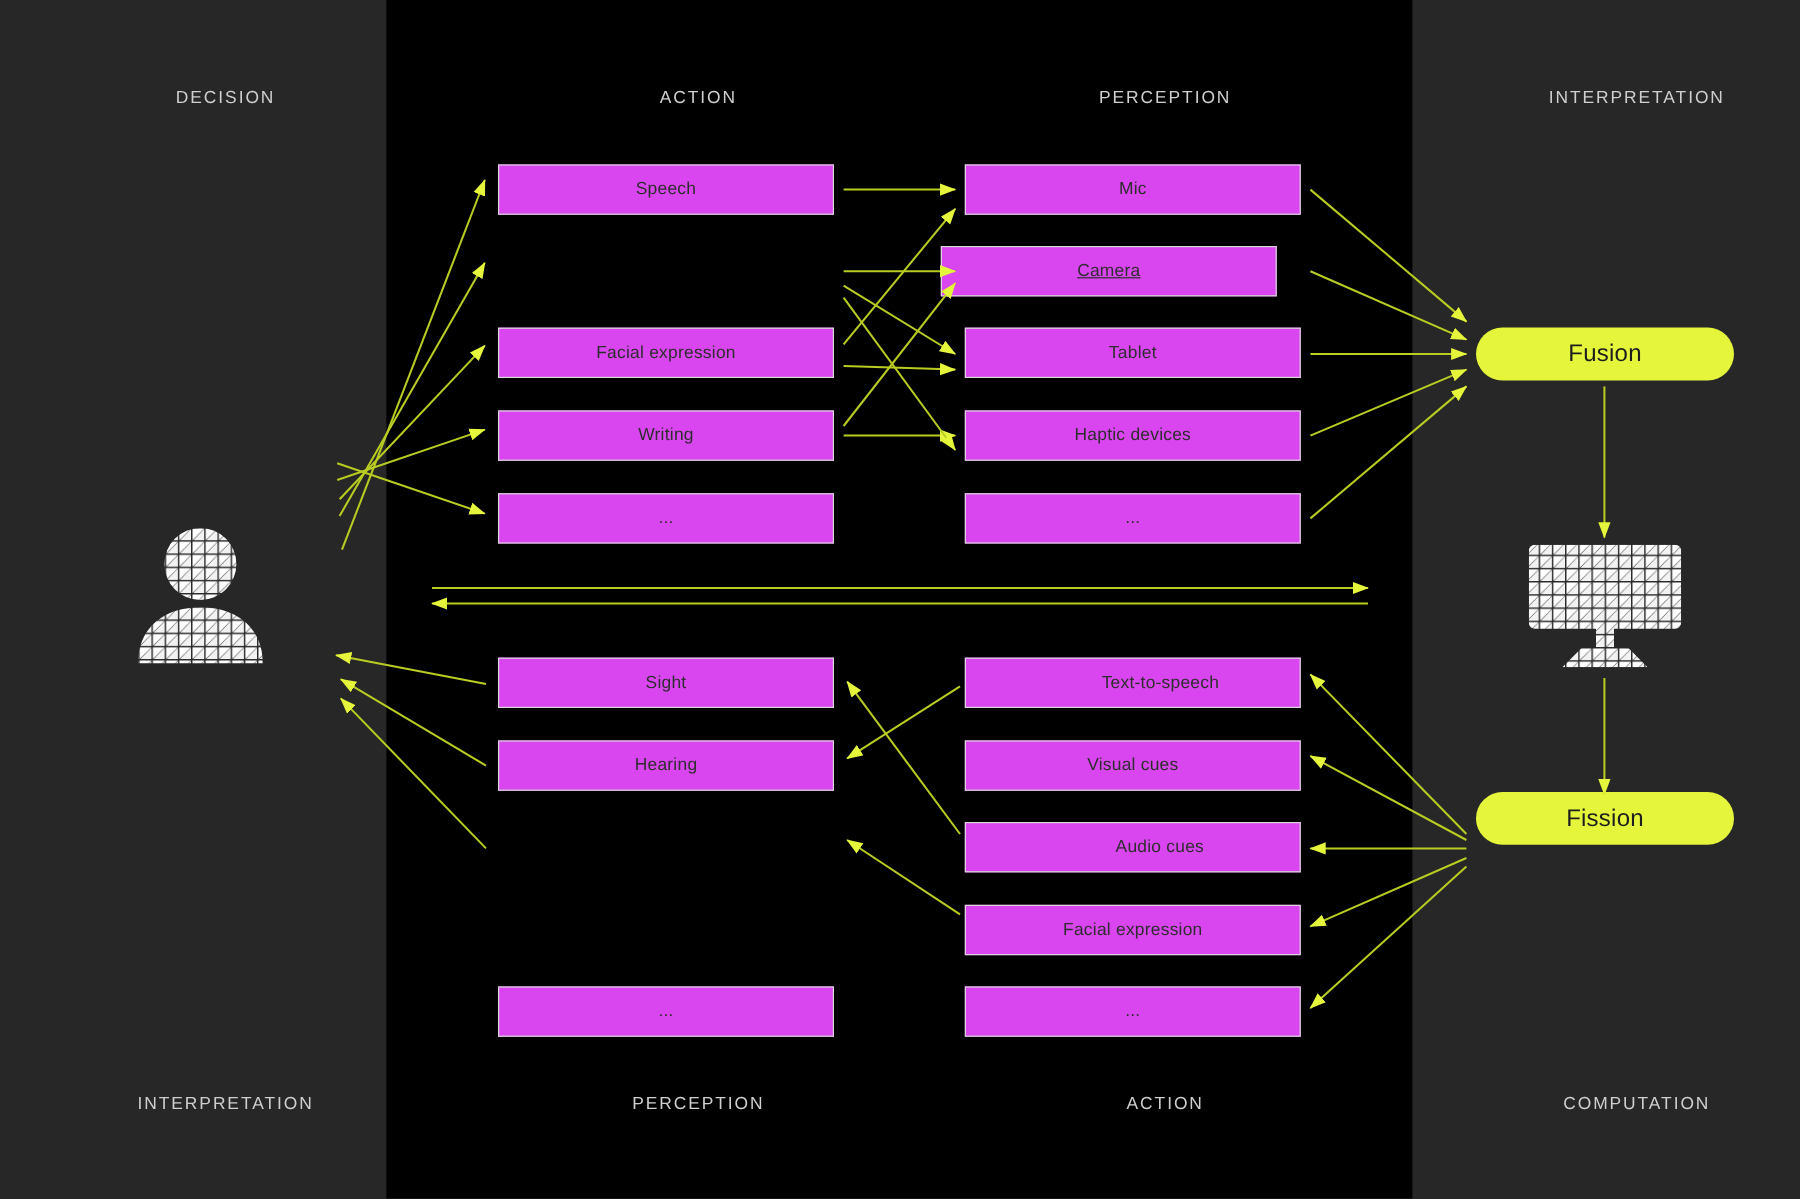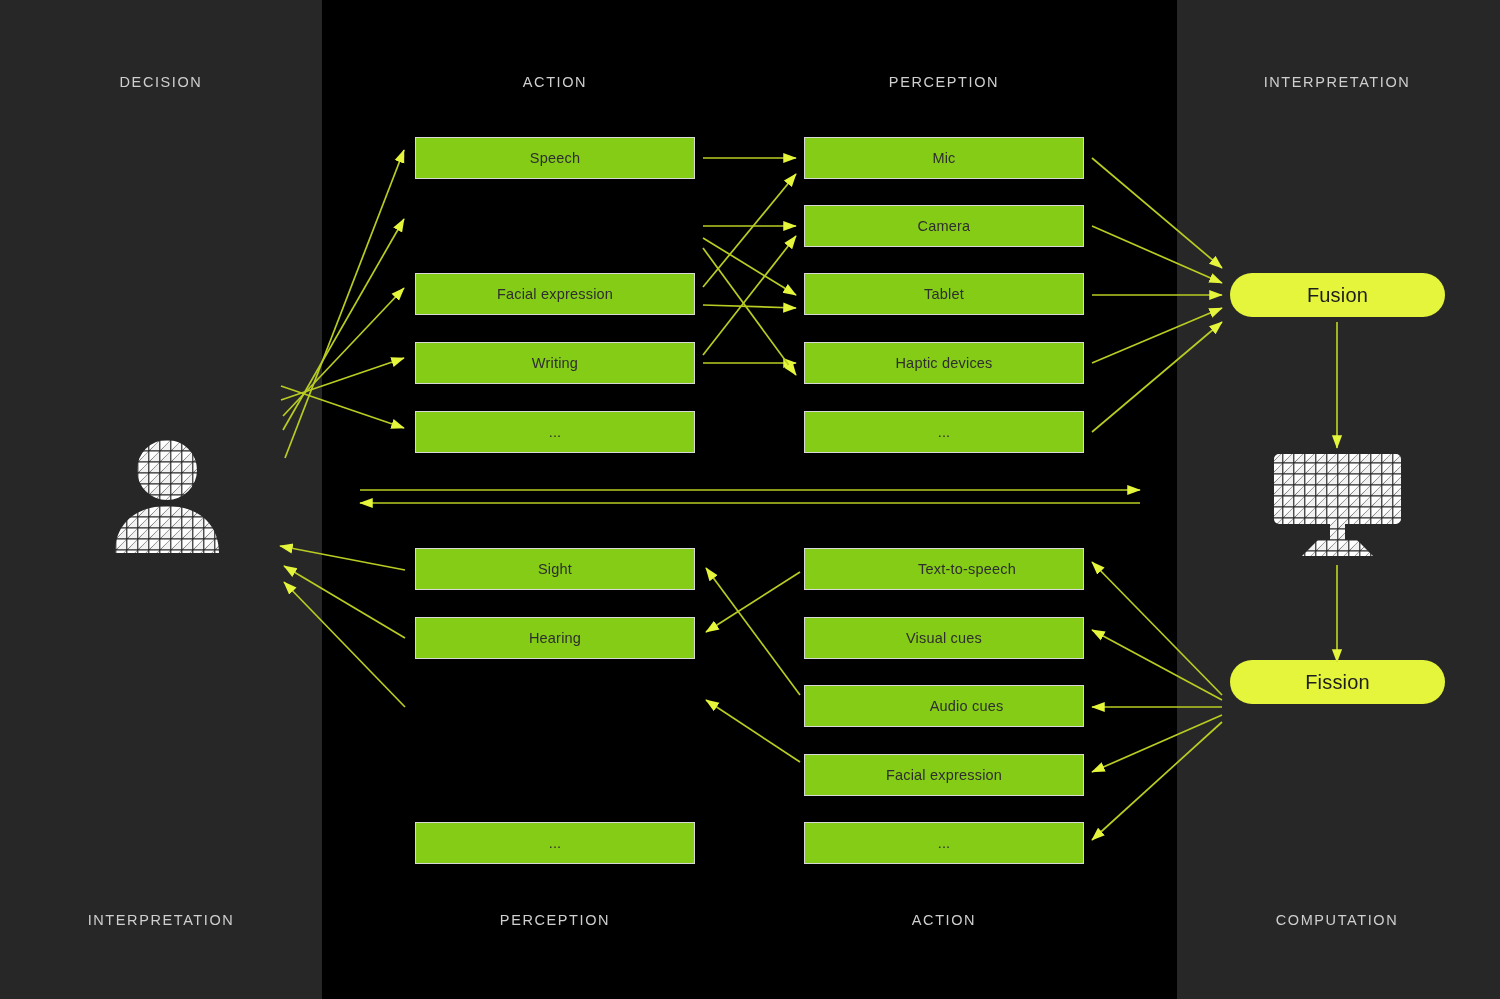--- a/index.html
+++ b/index.html
@@ -26,27 +26,28 @@
   }
   
   .col-label {
     position: absolute;
     color: #cfcfcf;
     font-size: 14.5px;
     letter-spacing: 1.6px;
     text-align: center;
     white-space: nowrap;
     transform: translateX(-50%);
+    margin-left: 27px;
   }
   
   .node-box {
     position: absolute;
     width: 280px;
     height: 42px;
-    background: #84cc16;
+    background: #d946ef;
     border: 1px solid #d8d8d8;
     box-sizing: border-box;
     display: flex;
     align-items: center;
     justify-content: center;
     color: #2e2e2e;
     font-size: 14.5px;
     letter-spacing: 0.2px;
   }
   
@@ -91,21 +92,21 @@
   <div class="col-label" style="left:555px; top:912px;">PERCEPTION</div>
   <div class="col-label" style="left:944px; top:912px;">ACTION</div>
   <div class="col-label" style="left:1337px; top:912px;">COMPUTATION</div>
 
   <div class="node-box" style="left:415px; top:137px;">Speech</div>
   <div class="node-box" style="left:415px; top:273px;">Facial expression</div>
   <div class="node-box" style="left:415px; top:342px;">Writing</div>
   <div class="node-box" style="left:415px; top:411px;">...</div>
 
   <div class="node-box" style="left:804px; top:137px;">Mic</div>
-  <div class="node-box" style="left:804px; top:205px;">Camera</div>
+  <div class="node-box" style="left:784px; top:205px;text-decoration:underline;">Camera</div>
   <div class="node-box" style="left:804px; top:273px;">Tablet</div>
   <div class="node-box" style="left:804px; top:342px;">Haptic devices</div>
   <div class="node-box" style="left:804px; top:411px;">...</div>
 
   <div class="node-box" style="left:415px; top:548px;">Sight</div>
   <div class="node-box" style="left:415px; top:617px;">Hearing</div>
   <div class="node-box" style="left:415px; top:822px;">...</div>
 
   <div class="node-box" style="left:804px; top:548px;padding-left:46px;">Text-to-speech</div>
   <div class="node-box" style="left:804px; top:617px;">Visual cues</div>

